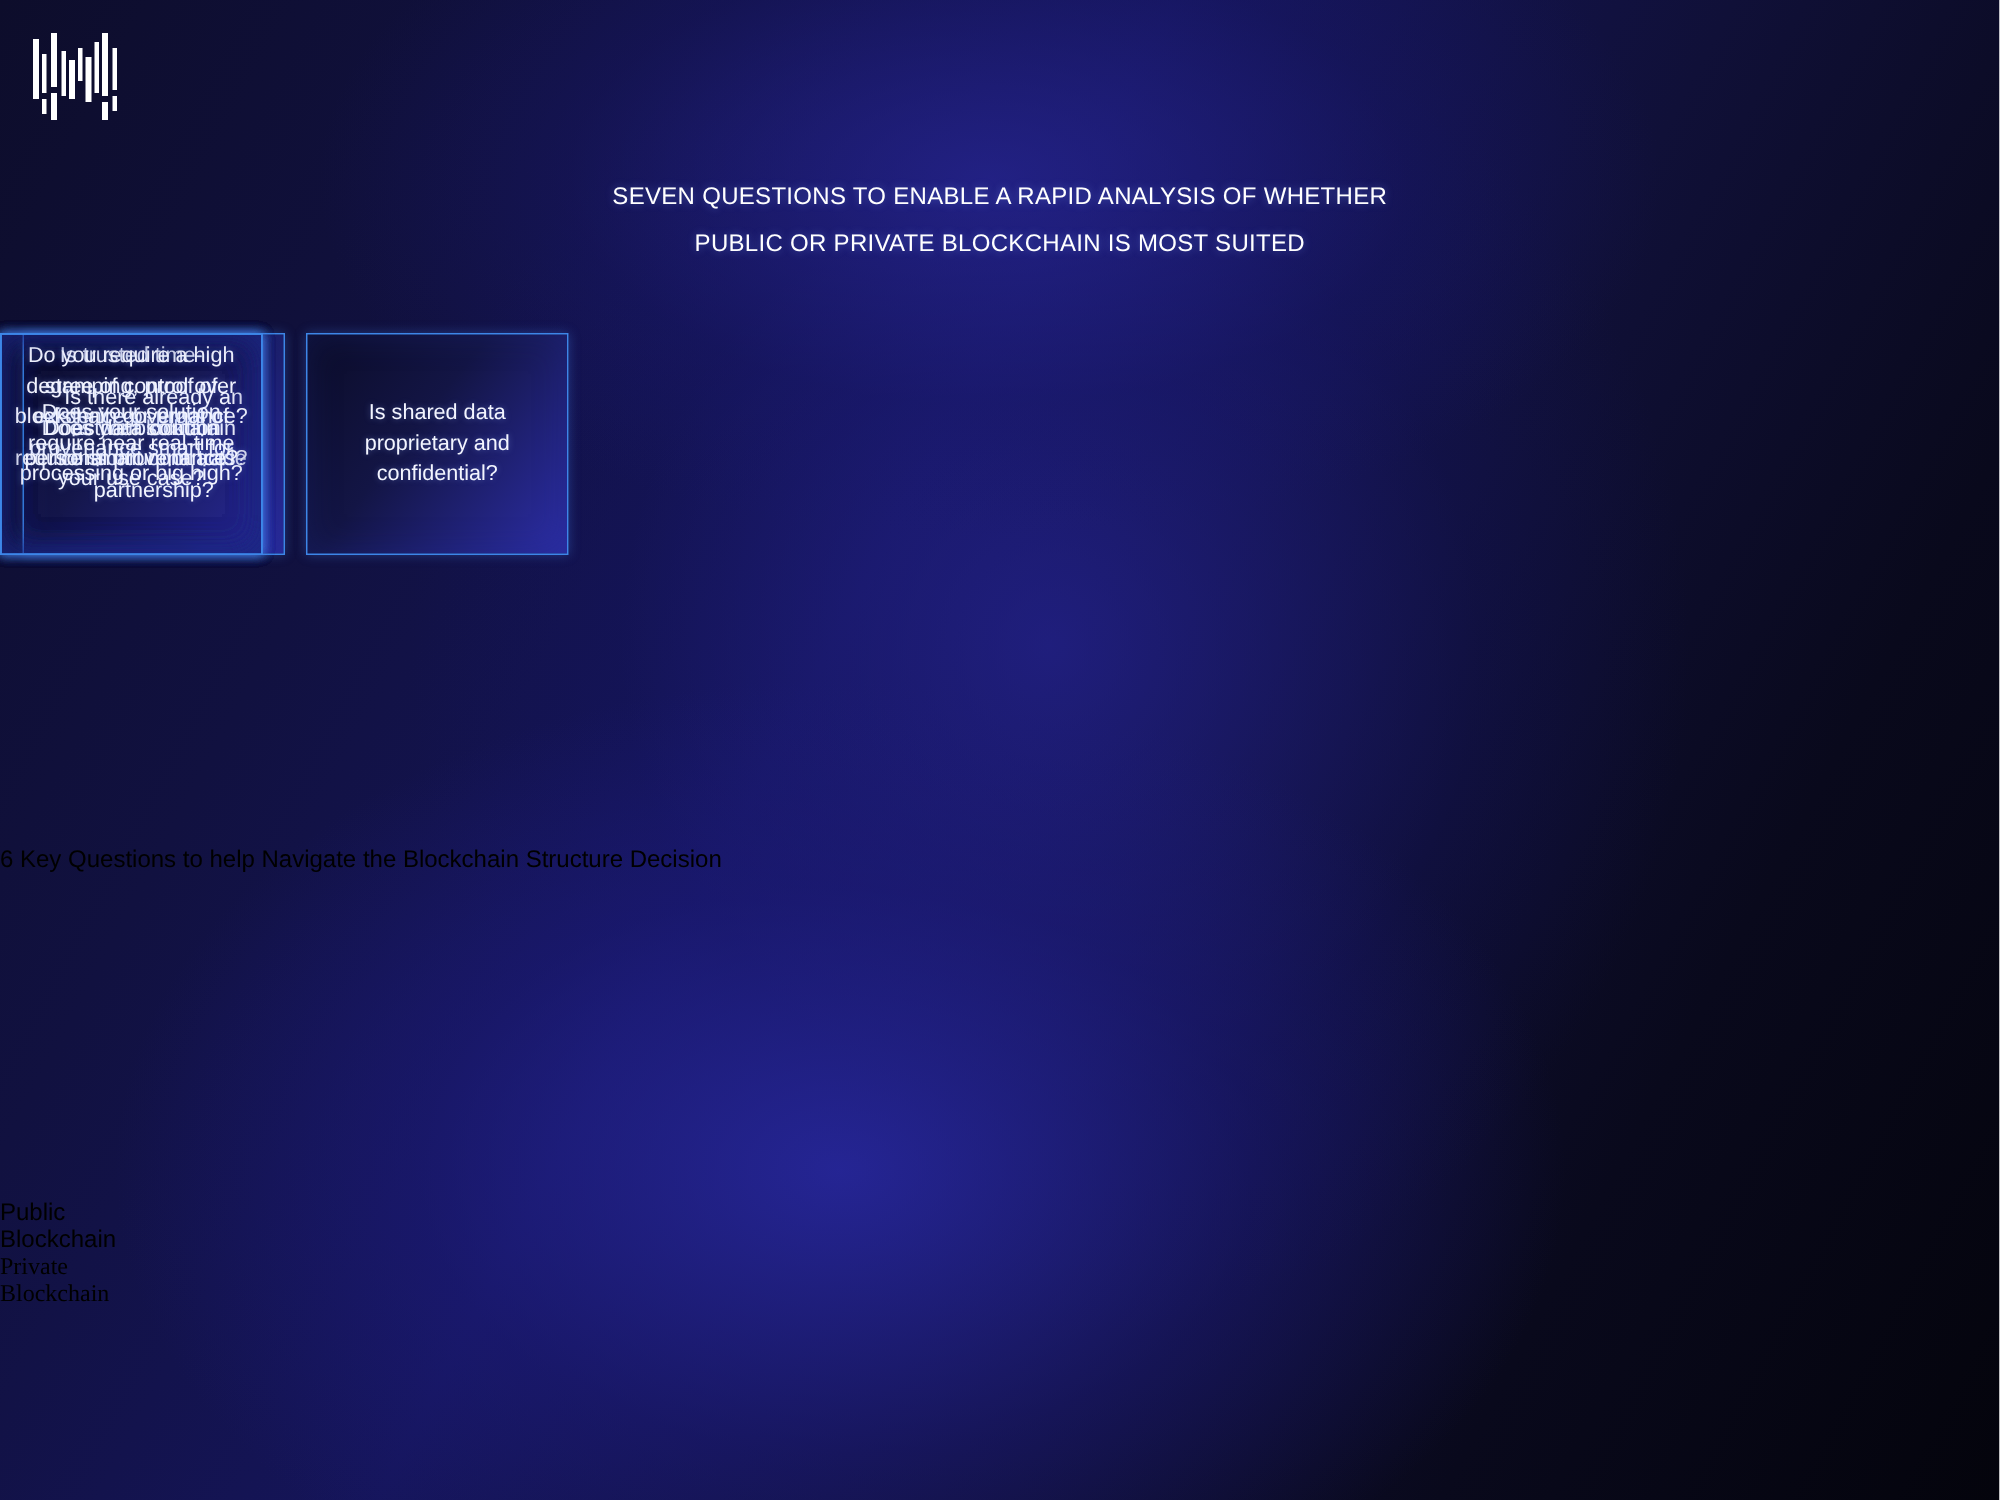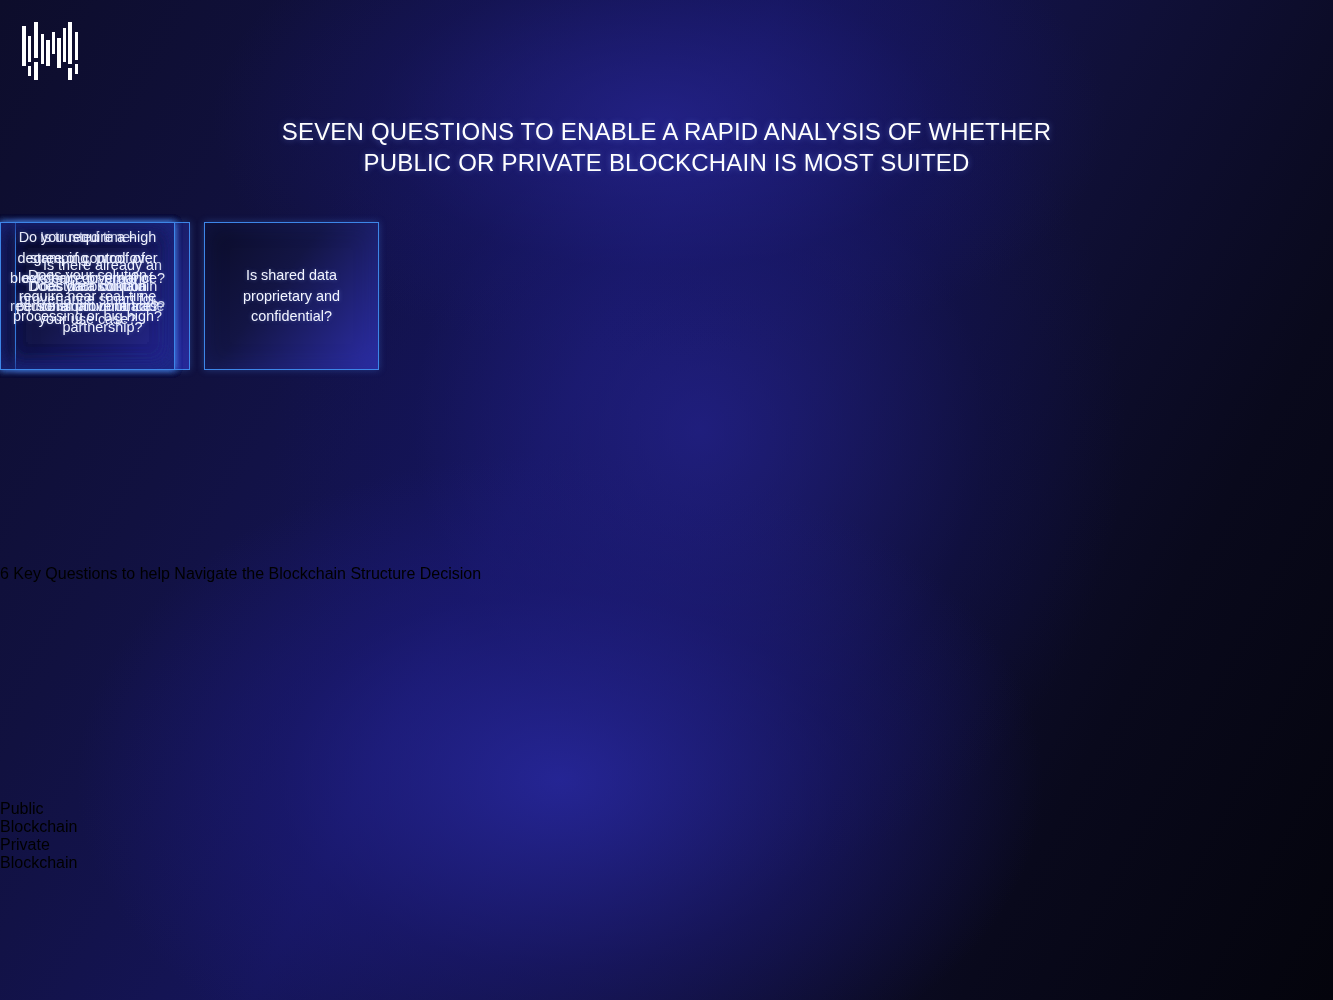--- a/index.html
+++ b/index.html
@@ -30,21 +30,21 @@
     width: 62px; height: 58px;
   }
 
   
   #title {
     position: absolute;
     left: 0; top: 116px;
     width: 1333px;
     text-align: center;
     color: #ffffff;
-    font-size: 24px;
+    font-size: 16px;
     line-height: 31px;
     letter-spacing: 0.2px;
     white-space: pre-line;
     text-shadow: 0 0 6px rgba(120,150,255,0.45);
   }
 
   
   .qbox {
     position: absolute;
     top: 222px;
@@ -189,17 +189,17 @@
   <div class="vline" style="left:666px; top:655px; height:73px;"></div>
   <div class="hline" style="left:289px; top:727px; width:752px;"></div>
   <div class="vline" style="left:289px; top:727px; height:72px;"></div>
   <div class="vline" style="left:1039px; top:727px; height:72px;"></div>
 
   <div class="diamond" id="d-public">
     <span class="dtext" style="white-space: pre-line; margin-top: 48px;">Public
 Blockchain</span>
   </div>
   <div class="diamond" id="d-private">
-    <span class="dtext" style="white-space: pre-line;">Private
+    <span class="dtext" style="white-space: pre-line; font-family: Liberation Serif, serif;">Private
 Blockchain</span>
   </div>
 
 </div>
 
 </body></html>

